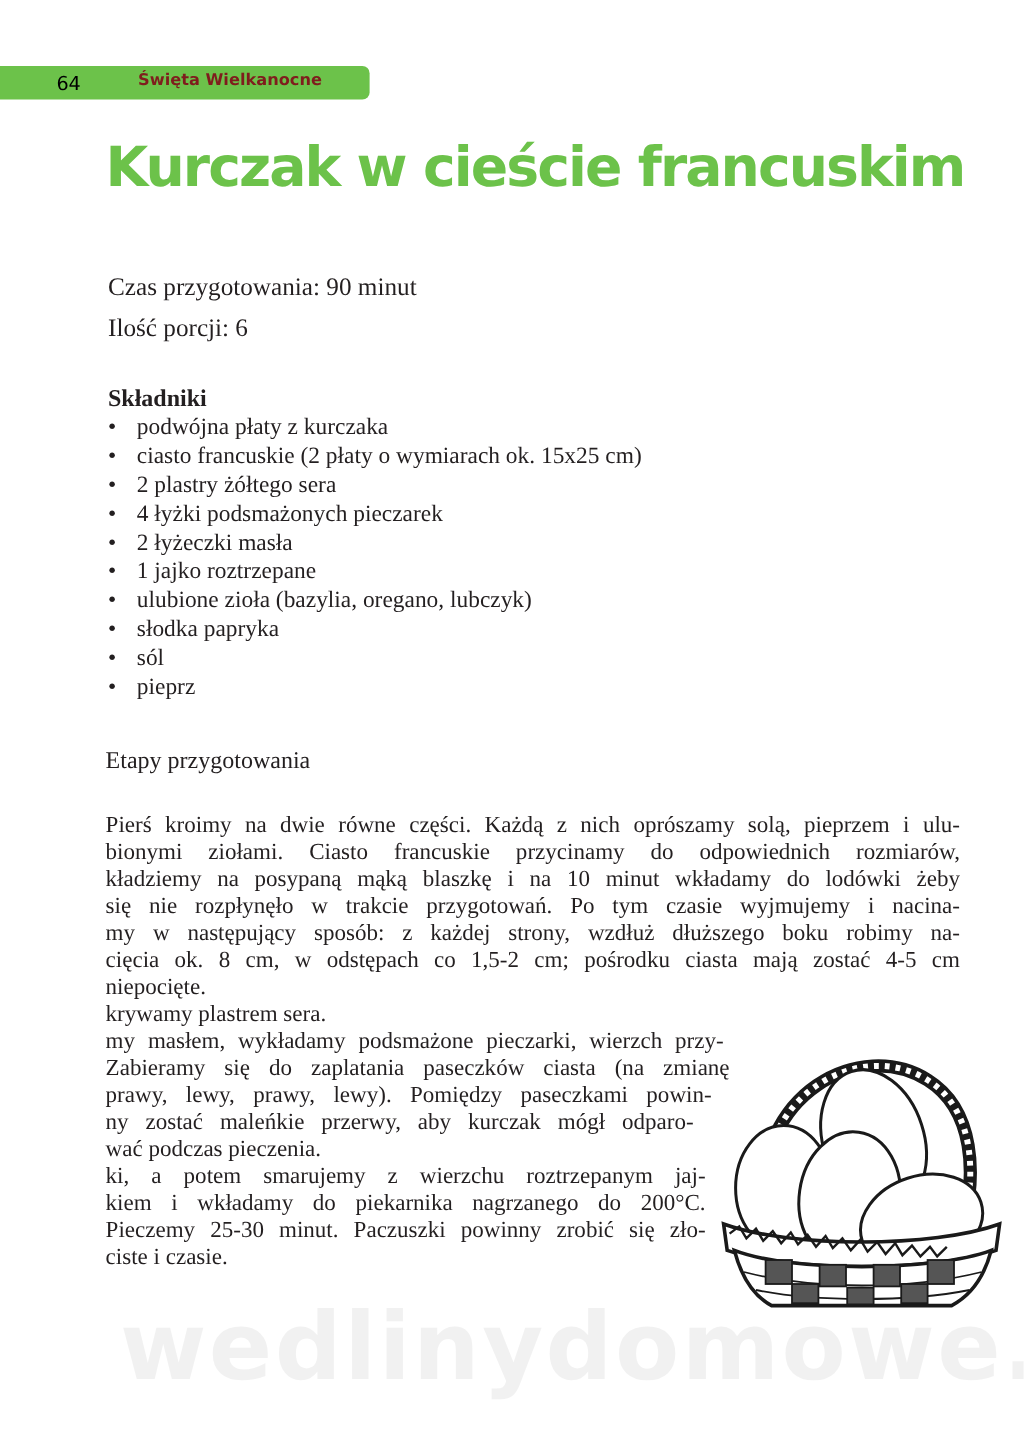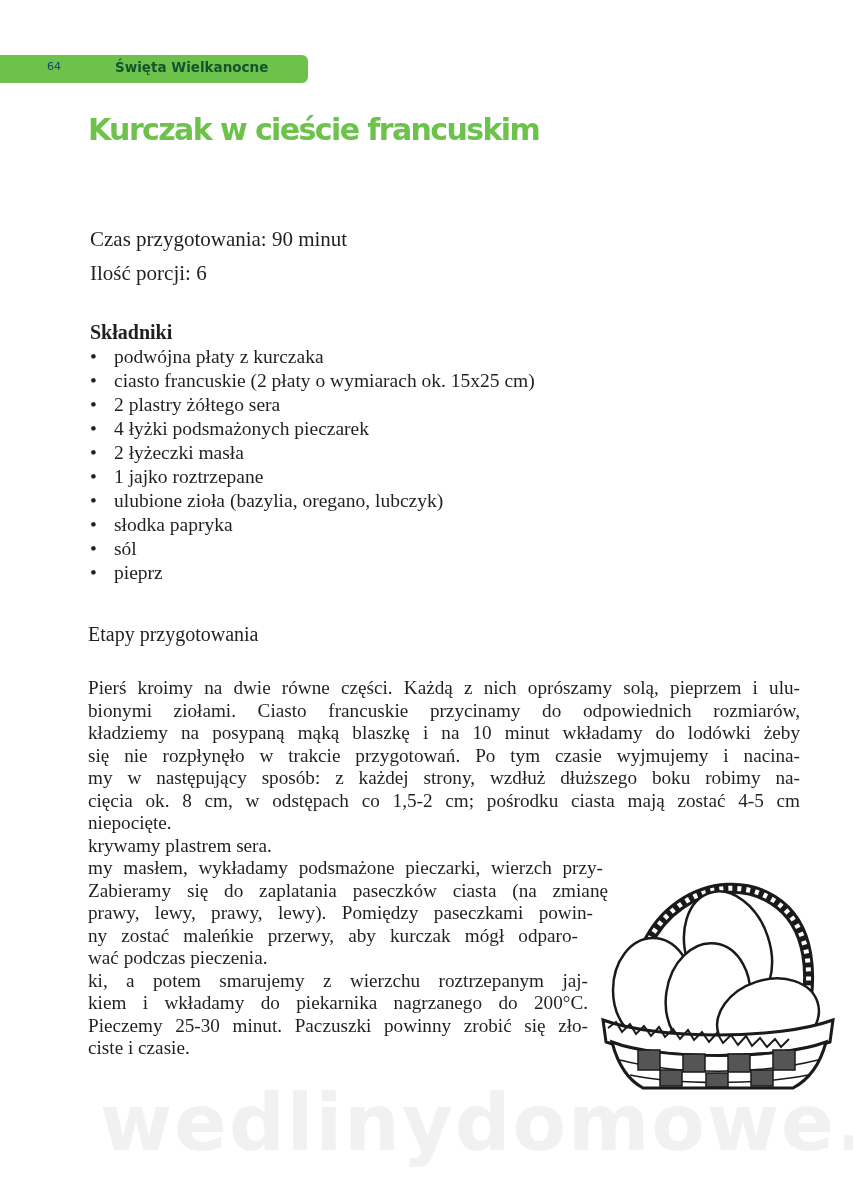--- a/index.html
+++ b/index.html
@@ -1,25 +1,25 @@
 <!DOCTYPE html>
 <html><head>
 <meta charset="utf-8">
 <style>
   html, body { margin: 0; padding: 0; background: #ffffff; }
   body { width: 853px; height: 1200px; position: relative; overflow: hidden;
          font-family: "DejaVu Serif", "Liberation Serif", serif; color: #231f20; }
   .header-bar { position: absolute; left: 0; top: 55px; width: 308px; height: 28px;
                 background: #6cc24a; border-radius: 0 6px 6px 0; }
   .page-number { position: absolute; left: 47px; top: 5px; font-family: "DejaVu Sans", sans-serif;
-                 font-size: 11px; color: #0c4a6e; }
+                 font-size: 16px; color: #000000; }
   .section-name { position: absolute; left: 115px; top: 4px; font-family: "DejaVu Sans", sans-serif;
-                  font-size: 13.5px; font-weight: bold; color: #14532d; }
+                  font-size: 13.5px; font-weight: bold; color: #7f1d1d; }
   .title { position: absolute; left: 88px; top: 112px; margin: 0; font-family: "DejaVu Sans", sans-serif;
-           font-weight: bold; font-size: 30px; letter-spacing: -1.6px; color: #6cc24a; white-space: nowrap; }
+           font-weight: bold; font-size: 46px; letter-spacing: -1.6px; color: #6cc24a; white-space: nowrap; }
   .meta { position: absolute; left: 90px; font-family: "Liberation Serif", serif; font-size: 21px; }
   .meta-time { top: 227px; }
   .meta-portions { top: 261px; }
   .h-ingredients { position: absolute; left: 90px; top: 321px; margin: 0; font-family: "Liberation Serif", serif;
                    font-size: 20px; font-weight: bold; }
   .ingredients { position: absolute; left: 90px; top: 345px; margin: 0; padding: 0; list-style: none;
                  font-family: "Liberation Serif", serif; font-size: 19.5px; line-height: 24px; }
   .ingredients li { position: relative; padding-left: 24px; white-space: nowrap; }
   .ingredients li .bullet { position: absolute; left: 0; top: 0; }
   .h-steps { position: absolute; left: 88px; top: 623px; margin: 0; font-family: "Liberation Serif", serif;

